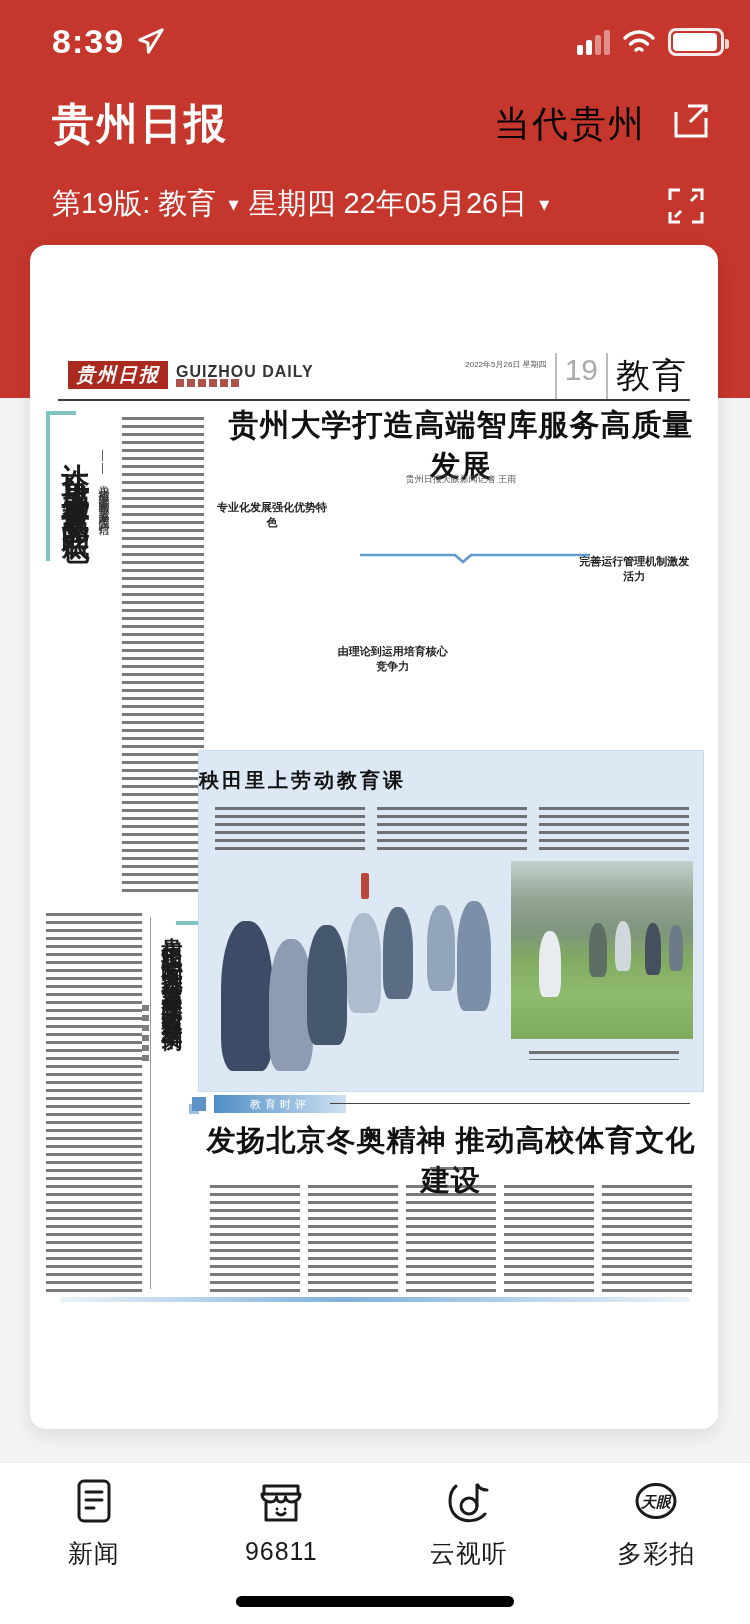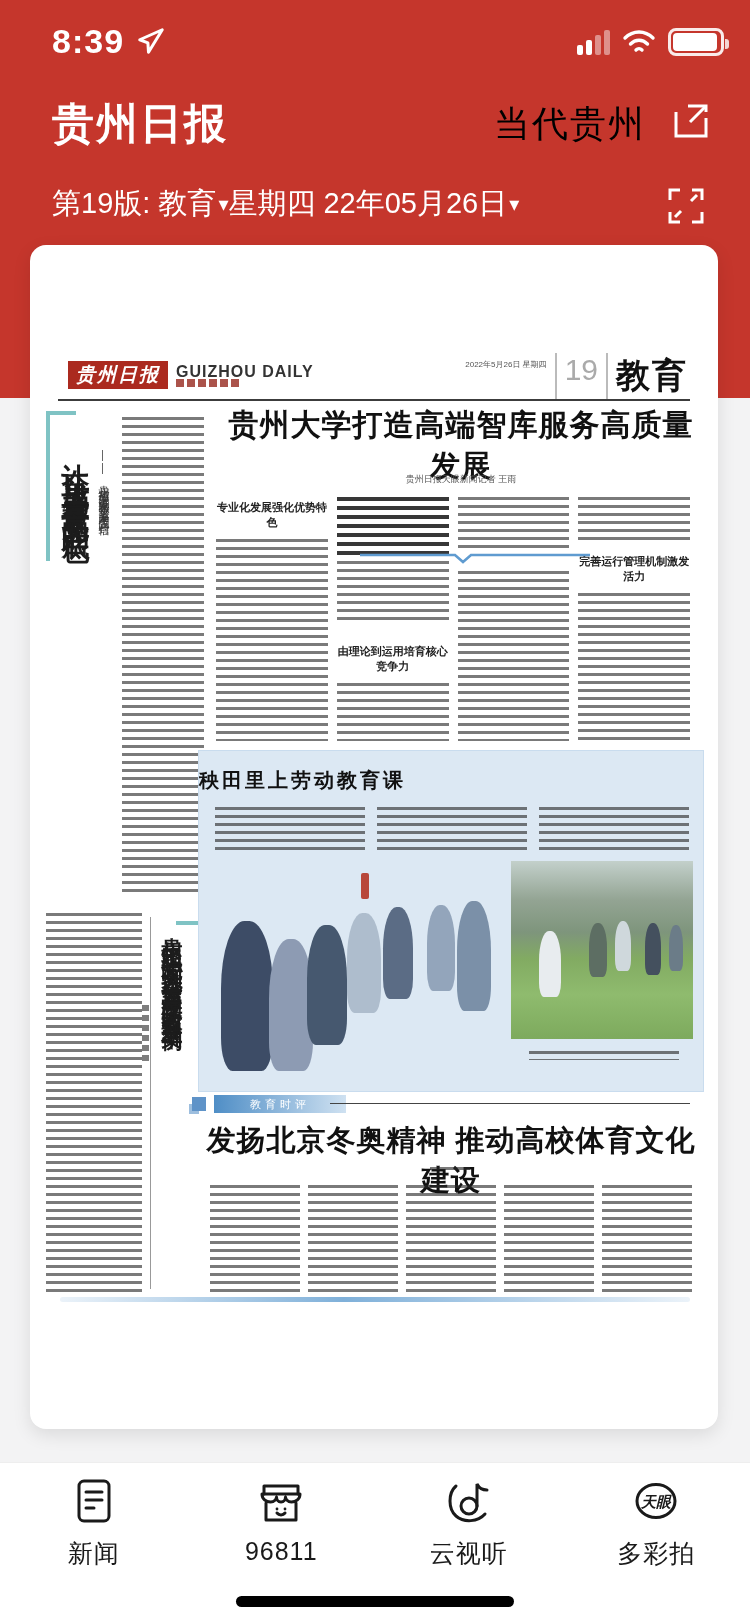--- a/index.html
+++ b/index.html
@@ -18,21 +18,21 @@
   .cellbars i:nth-child(1){height:10px;} .cellbars i:nth-child(2){height:15px;}
   .cellbars i:nth-child(3){height:20px;opacity:.45;} .cellbars i:nth-child(4){height:25px;opacity:.45;}
   .batt { position:relative; width:56px; height:28px; border:3px solid rgba(255,255,255,.9); border-radius:8px; }
   .batt::before { content:""; position:absolute; left:2px; top:2px; bottom:2px; width:44px; background:#fff; border-radius:4px; }
   .batt::after { content:""; position:absolute; right:-8px; top:8px; width:4px; height:10px; background:rgba(255,255,255,.8); border-radius:0 3px 3px 0; }
 
   .apphead-title { left:52px; top:96px; font-size:42px; font-weight:bold; color:#fff; letter-spacing:2px; }
   .apphead-right { right:104px; top:100px; font-size:36px; color:#000000; letter-spacing:2px; }
   .sharebox { right:36px; top:98px; }
 
-  .selector { left:52px; top:184px; color:#fff; font-size:29px; display:flex; align-items:center; gap:0; }
+  .selector { left:52px; top:184px; color:#fff; font-size:29px; display:flex; align-items:center; gap:10px; }
   .caret { font-size:20px; margin-left:2px; }
   .fullscreen { right:42px; top:184px; }
 
   
   .card { left:30px; top:245px; width:688px; height:1184px; background:#fff; border-radius:16px;
           box-shadow:0 6px 18px rgba(0,0,0,.10); overflow:hidden; }
   .np { position:absolute; inset:0; color:#222; }
 
   .faux { background:repeating-linear-gradient(to bottom, rgba(40,40,40,.62) 0 3px, transparent 3px 8px); }
   .faux-bold { background:repeating-linear-gradient(to bottom, rgba(20,20,20,.85) 0 4px, transparent 4px 9px); }
@@ -42,21 +42,21 @@
   .logo-box { left:38px; top:116px; width:100px; height:28px; background:#ab2a1f; color:#fff;
               font-family:"DejaVu Serif", serif; font-style:italic; font-weight:bold; font-size:19px;
               display:flex; align-items:center; justify-content:center; letter-spacing:2px; }
   .logo-en { left:146px; top:118px; font-size:16px; font-weight:bold; color:#333; letter-spacing:1px; }
   .logo-tag { left:146px; top:134px; width:64px; height:8px; background:repeating-linear-gradient(to right, rgba(150,40,30,.8) 0 8px, transparent 8px 11px); }
   .mh-right { right:30px; top:108px; display:flex; gap:8px; }
   .mh-tiny { width:132px; text-align:right; }
   .mh-date { font-size:8px; color:#555; margin-bottom:2px; }
   .mh-line { height:6px; margin:2px 0 0 auto; width:120px; background:repeating-linear-gradient(to right, rgba(80,80,80,.7) 0 6px, transparent 6px 8px); }
   .pagenum { font-size:30px; color:#aaa; padding:0 8px; border-left:2px solid #bbb; border-right:2px solid #bbb; line-height:34px; }
-  .mh-section { font-size:34px; font-weight:700; color:#111; letter-spacing:2px; }
+  .mh-section { font-size:34px; font-weight:400; color:#111; letter-spacing:2px; }
   .mh-rule { left:28px; top:154px; width:632px; height:2px; background:#3c3c3c; }
 
   
   .bracket-tl { left:16px; top:166px; width:30px; height:150px; border-left:4px solid #7fc3c4; border-top:4px solid #7fc3c4; }
   .bracket-br { left:146px; top:530px; width:30px; height:150px; border-right:4px solid #7fc3c4; border-bottom:4px solid #7fc3c4; }
   .vhead { writing-mode:vertical-rl; font-family:"DejaVu Serif", serif; font-weight:bold; color:#1c1c1c; }
   .letter-head { left:26px; top:196px; height:460px; font-size:28px; letter-spacing:6px; }
   .letter-sub { left:66px; top:205px; height:445px; writing-mode:vertical-rl; font-size:11px; color:#333; letter-spacing:2px; }
   .letter-txt1 { left:92px; top:172px; width:82px; height:480px; }
   .letter-txt2 { left:16px; top:668px; width:96px; height:380px; }
@@ -64,21 +64,21 @@
   
   .def-rule { left:120px; top:672px; width:1px; height:372px; background:#999; }
   .def-head { left:128px; top:676px; height:368px; font-size:21px; letter-spacing:4px; }
   .def-byline { left:112px; top:760px; width:7px; height:60px; }
 
   
   .lead-head { left:196px; top:160px; width:470px; font-size:30px; font-weight:900; color:#111;
                text-align:center; letter-spacing:1px; font-family:"Liberation Sans", sans-serif; }
   .lead-byline { left:196px; top:228px; width:470px; text-align:center; font-size:9px; color:#555; }
   .cols4 { left:186px; top:252px; width:474px; height:244px; display:flex; gap:9px; }
-  .cols4 .col { flex:1; display:flex; flex-direction:column; gap:6px; }
+  .cols4 .col { flex:1; display:flex; flex-direction:column; gap:6px;align-items:center; }
   .subhead { font-size:11px; font-weight:bold; color:#222; text-align:center; padding:3px 0; }
   .grow { flex:1; }
   .bluecut { left:330px; top:306px; width:230px; height:14px; }
   .bluecut svg { display:block; }
 
   
   .photo-box { left:168px; top:505px; width:506px; height:342px; background:#dce8f3; border:1px solid #c9dcee; }
   .photo-title { position:absolute; left:0; top:16px; width:100%; text-align:left; font-size:20px; font-weight:900; color:#111; letter-spacing:3px; }
   .cap { position:absolute; top:56px; height:44px; }
   .photoL { position:absolute; left:12px; top:110px; width:288px; height:218px;

